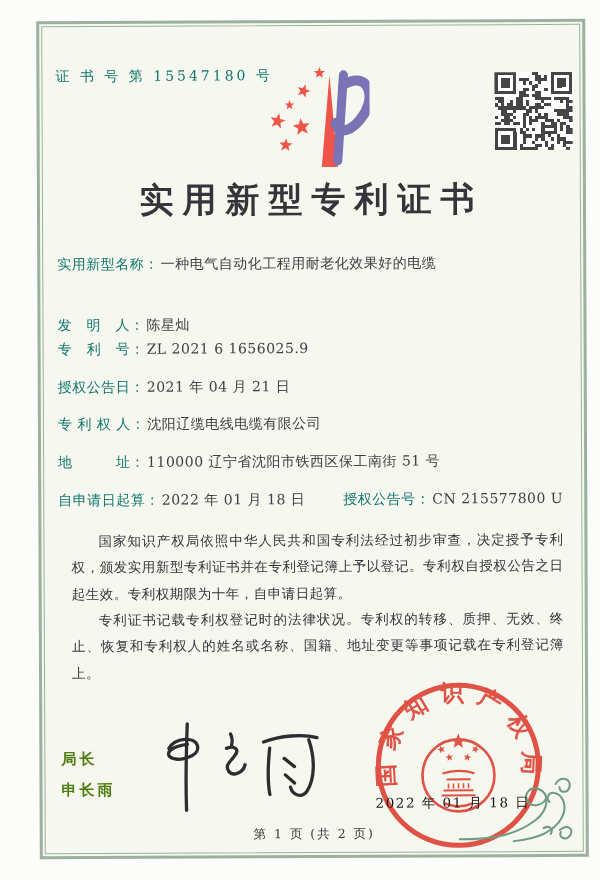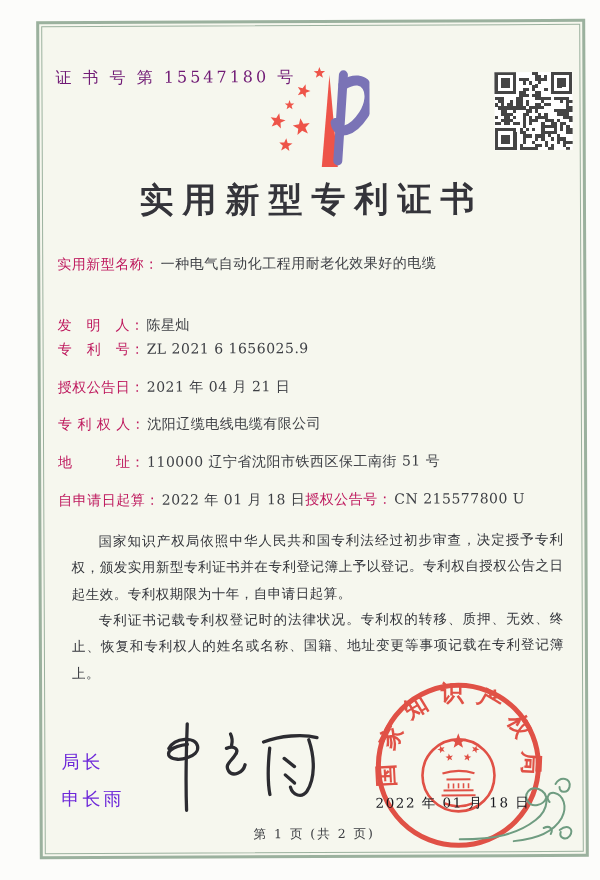--- a/index.html
+++ b/index.html
@@ -13,41 +13,41 @@
     background:#f6f7ee;
     border:3px solid #9bb19e;
     box-sizing:border-box;
     transform:rotate(-0.25deg);
   }
   .paper::after{
     content:"";position:absolute;inset:2px;border:1px solid #9bb19e;pointer-events:none;
   }
   .cert-no{
     position:absolute;left:16px;top:44px;
-    font-size:16px;letter-spacing:3px;color:#701a75;white-space:nowrap;
+    font-size:14px;letter-spacing:3px;color:#0f766e;white-space:nowrap;
   }
   .logo{position:absolute;left:198px;top:40px;width:132px;height:112px;}
   .qr{position:absolute;left:455px;top:50px;width:78px;height:78px;}
   .doc-title{
     position:absolute;left:0;top:154px;width:100%;text-align:center;
     font-size:34px;letter-spacing:9px;color:#34343a;font-weight:600;white-space:nowrap;
   }
   .fields{position:absolute;left:17px;top:232px;width:512px;font-size:14px;color:#3d3f44;}
   .frow{position:absolute;left:0;white-space:nowrap;letter-spacing:0.5px;}
-  .frow .lab{color:#be185d;}
+  .frow .lab{color:#0f766e;}
   .frow .val{margin-left:2px;}
-  .frow .second{}
+  .frow .second{margin-left:38px;}
   .paras{
     position:absolute;left:30px;top:504px;width:492px;
     font-size:13.5px;line-height:1.95;color:#33353b;text-align:justify;letter-spacing:0.5px;
   }
   .paras p{margin:0;text-indent:2em;}
   .signer{
     position:absolute;left:19px;top:720px;
-    font-size:18px;font-weight:400;letter-spacing:3px;color:#6d28d9;line-height:2.05;
+    font-size:15px;font-weight:700;letter-spacing:3px;color:#4d7c0f;line-height:2.05;
   }
   .signature{position:absolute;left:110px;top:693px;width:175px;height:100px;}
   .seal{position:absolute;left:330px;top:655px;width:172px;height:176px;opacity:.92;}
   .seal-date{
     position:absolute;left:333px;top:772px;z-index:6;
     font-size:13.5px;letter-spacing:1.5px;color:#17171d;white-space:nowrap;
   }
   .flourish{position:absolute;right:8px;bottom:6px;width:122px;height:80px;}
   .footer{
     position:absolute;left:0;bottom:12px;width:100%;text-align:center;

